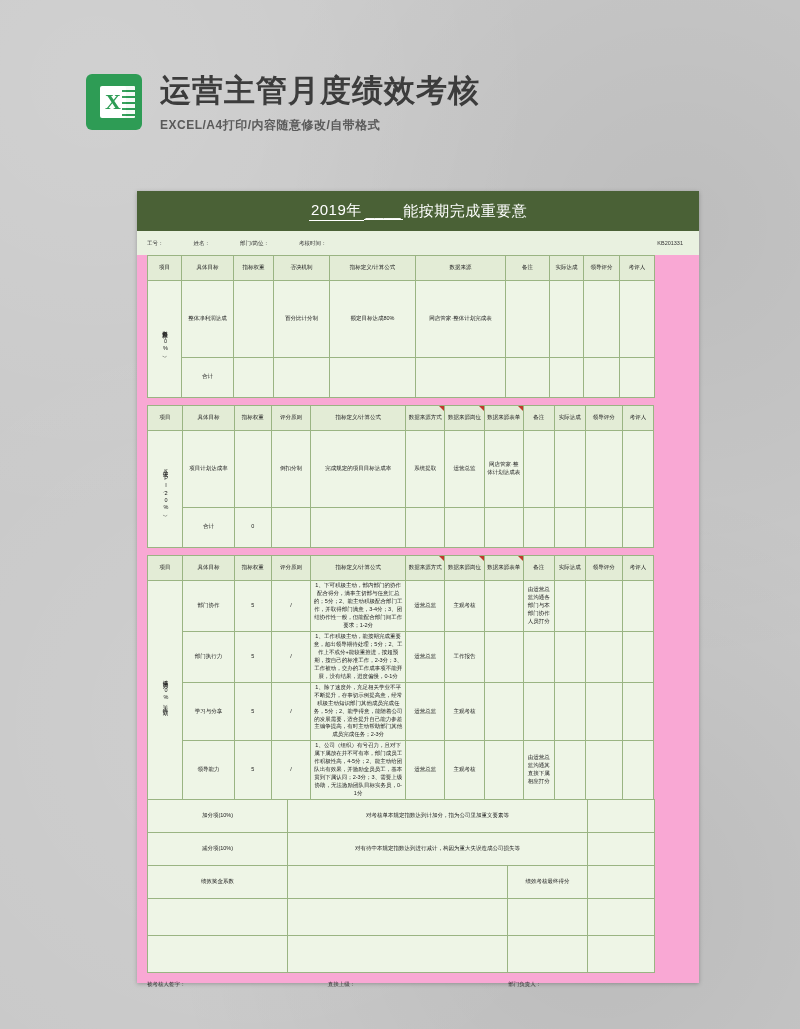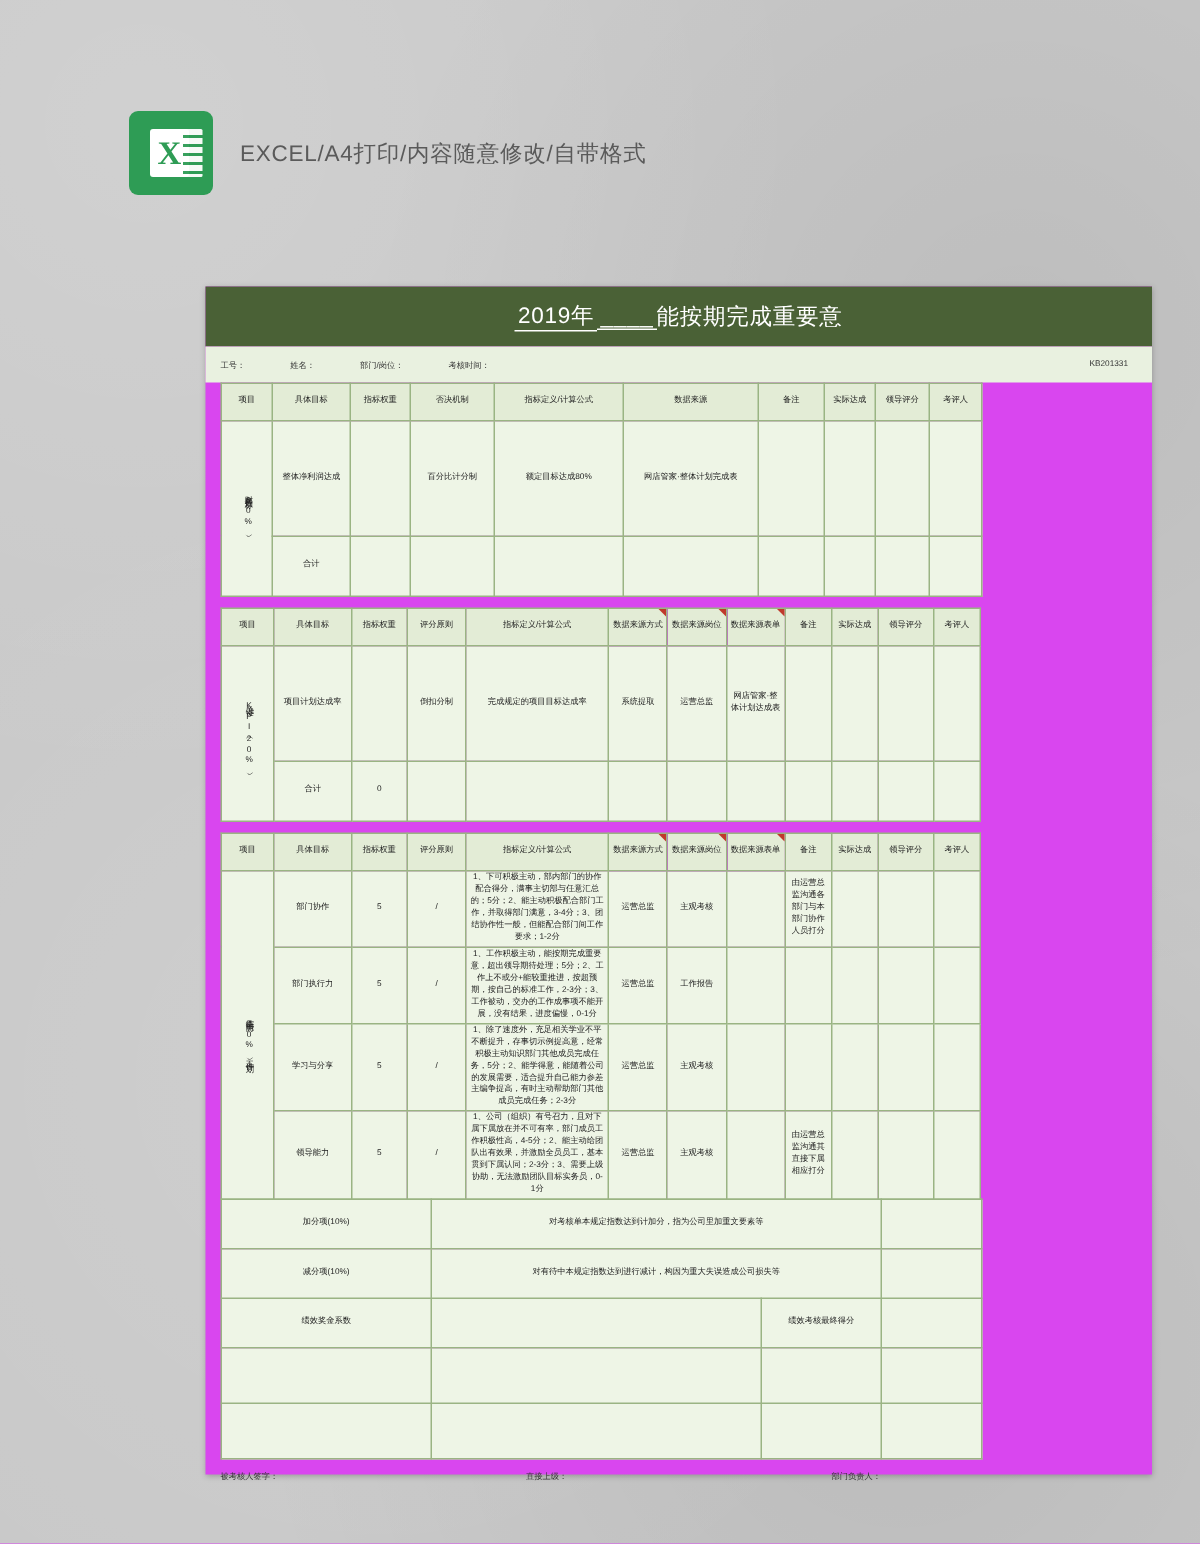--- a/index.html
+++ b/index.html
@@ -39,27 +39,27 @@
     position:absolute;right:7px;top:12px;width:13px;height:32px;
     background:repeating-linear-gradient(to bottom,#ffffff 0 4px,#2e9c55 4px 6px);
     border-radius:1px;opacity:.95;
   }
   .head-text{margin-left:18px;}
   .head-title{
     font-size:31px;font-weight:bold;color:#3c3c3c;letter-spacing:1px;
     line-height:34px;white-space:nowrap;
   }
   .head-sub{
-    font-size:15px;color:#5a5a5a;margin-top:19px;letter-spacing:.5px;white-space:nowrap;
+    font-size:12px;color:#5a5a5a;margin-top:9px;letter-spacing:.5px;white-space:nowrap;font-weight:bold;
   }
 
   
   .sheet-wrap{
-    position:absolute;left:137px;top:191px;width:631px;height:792px;
-    background:#d946ef;box-shadow:0 1px 4px rgba(0,0,0,.25);
+    position:absolute;left:137px;top:191px;width:562px;height:792px;
+    background:#f9a8d4;box-shadow:0 1px 4px rgba(0,0,0,.25);
   }
   .title-bar{
     height:40px;background:#4a6136;color:#ffffff;
     display:flex;align-items:center;justify-content:center;
     font-size:15px;letter-spacing:.5px;
   }
   .title-bar .u{border-bottom:1px solid #ffffff;padding:0 2px;}
 
   .info-row{
     height:24px;display:flex;align-items:center;font-size:5.5px;color:#333;
@@ -109,20 +109,21 @@
 <body>
 
 <div class="page">
 
   <div class="head">
     <div class="xls-icon">
       <div class="xbox">X</div>
       <div class="sheet"></div>
     </div>
     <div class="head-text">
+      <div class="head-title">运营主管月度绩效考核</div>
       <div class="head-sub">EXCEL/A4打印/内容随意修改/自带格式</div>
     </div>
   </div>
 
   <div class="sheet-wrap">
 
     <div class="title-bar">
       <span class="u">2019年</span>
       <span class="u">____</span>
       <span>能按期完成重要意</span>

